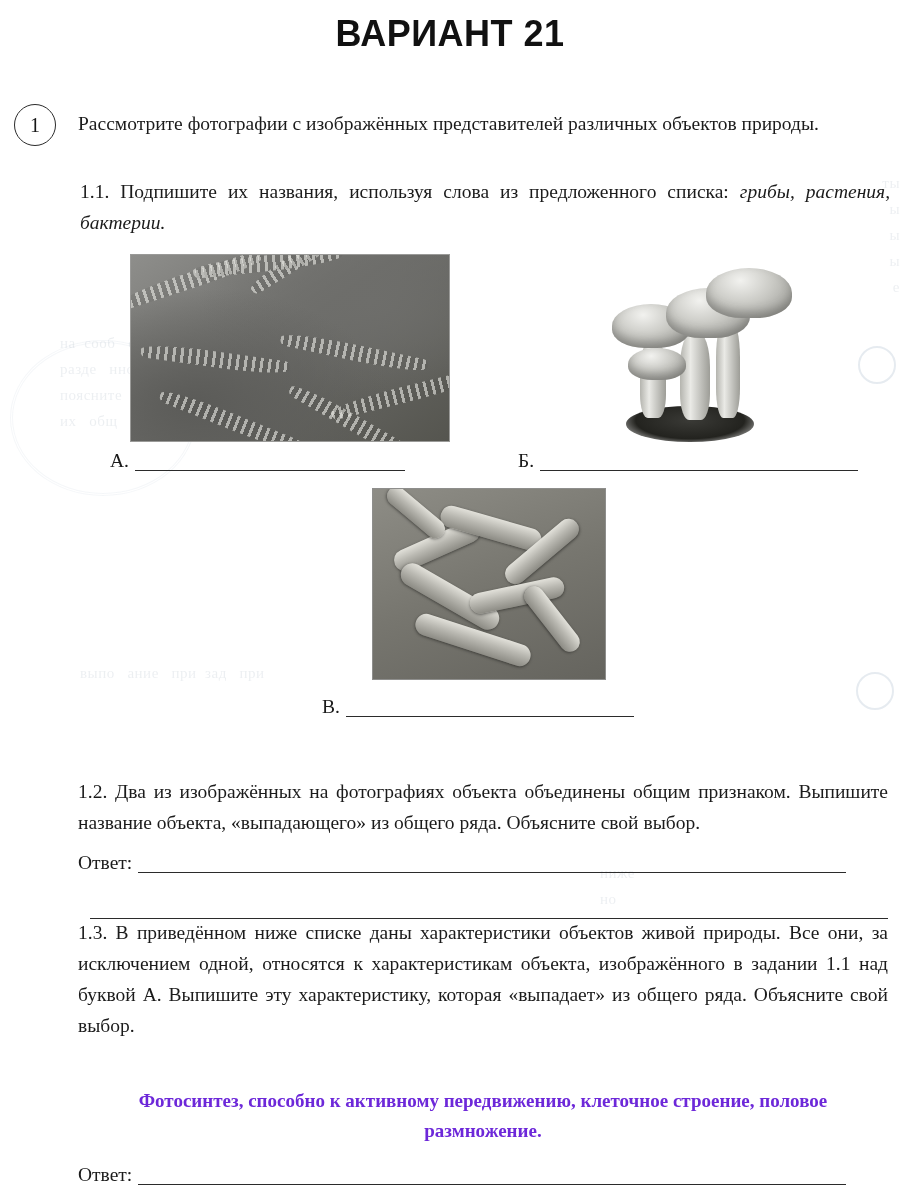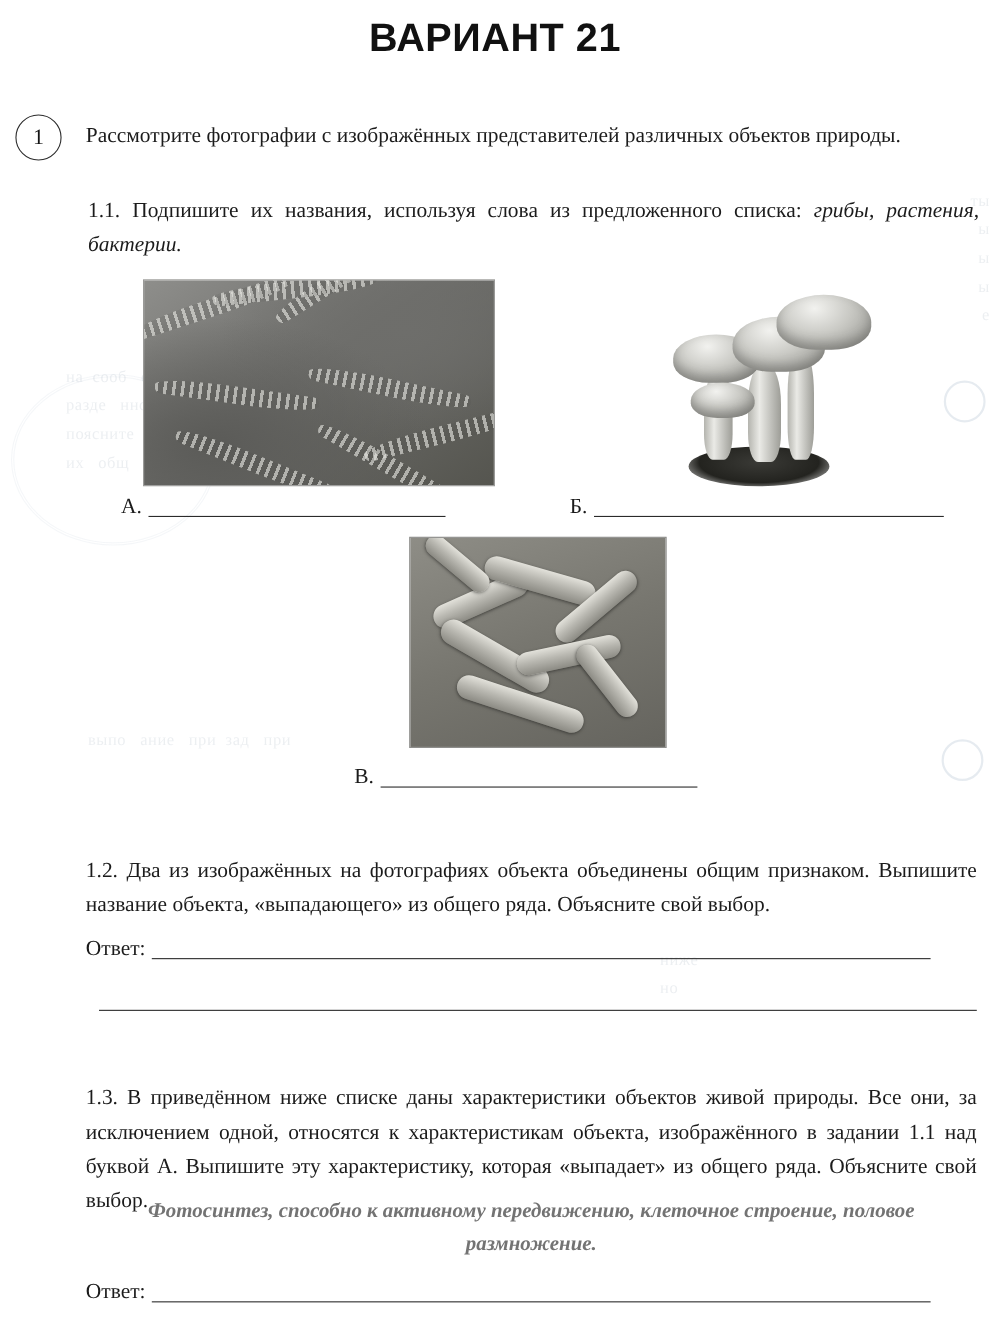--- a/index.html
+++ b/index.html
@@ -96,34 +96,33 @@
     position: absolute;
     font-size: 19.5px;
     line-height: 31px;
     text-align: justify;
     text-justify: inter-word;
     color: #1b1b1b;
   }
   .p-intro { left: 78px; top: 108px; width: 810px; }
   .p-11    { left: 80px; top: 176px; width: 810px; }
   .p-12    { left: 78px; top: 748px; width: 810px; margin-top: 28px; }
-  .p-13    { left: 78px; top: 983px; width: 810px; }
+  .p-13    { left: 78px; top: 917px; width: 810px; }
   .ital { font-style: italic; }
 
   .p-italic-list {
     position: absolute;
     left: 78px;
     top: 1086px;
     width: 810px;
     font-size: 19px;
     line-height: 30px;
-    font-style: italic;
     font-weight: bold;
     text-align: center;
-    color: #737373;
+    color: #6d28d9;
   }
 
   
   .photo {
     position: absolute;
     background: #d8d8d6;
     overflow: hidden;
   }
   .photo-fern { left: 130px; top: 254px; width: 318px; height: 186px; border: 1px solid #9a9a98; }
   .photo-mush { left: 588px; top: 248px; width: 218px; height: 200px; background: transparent; }

